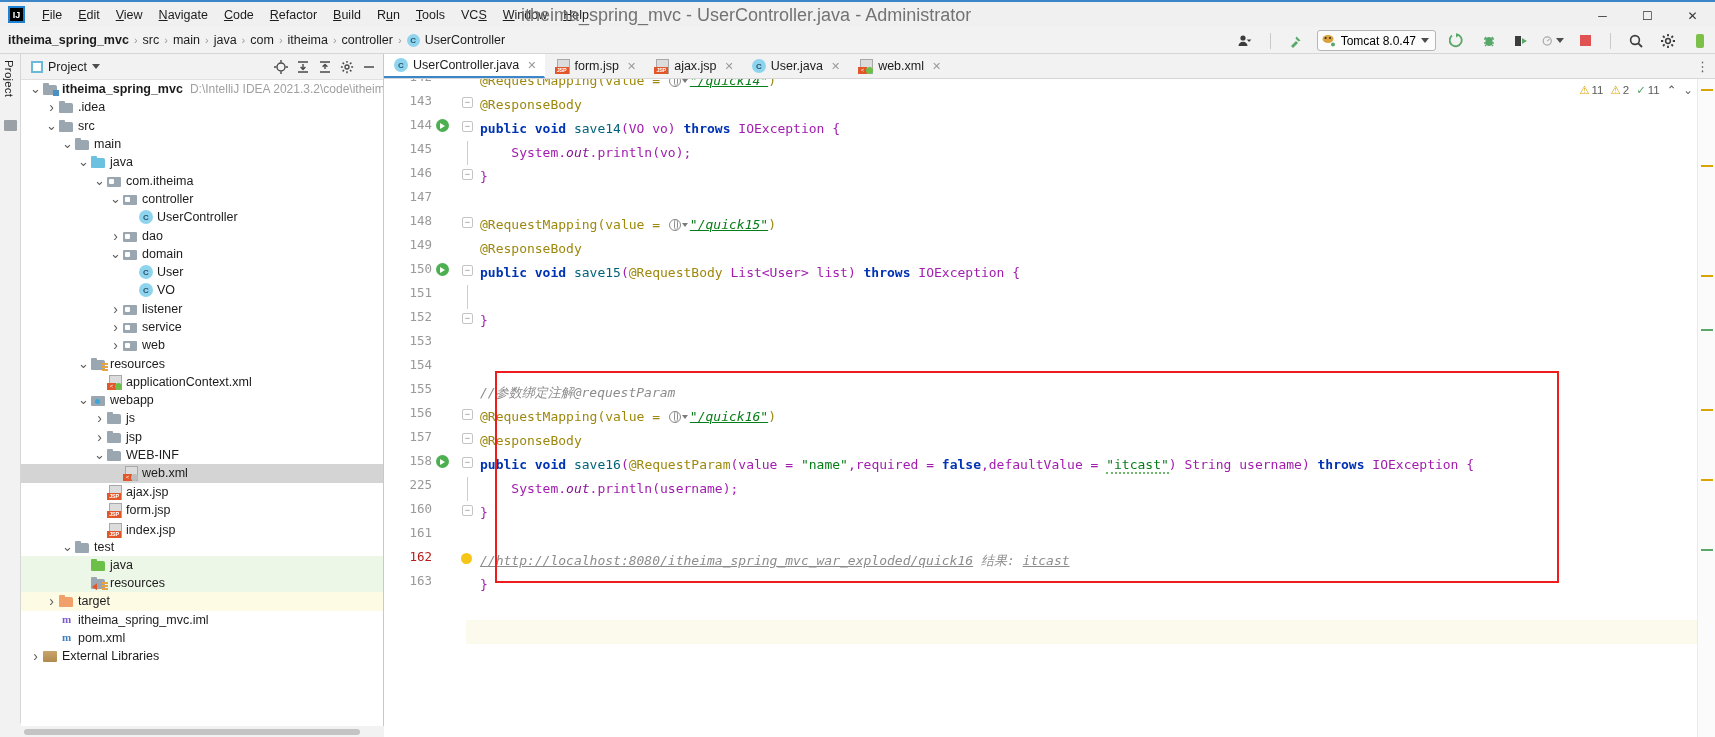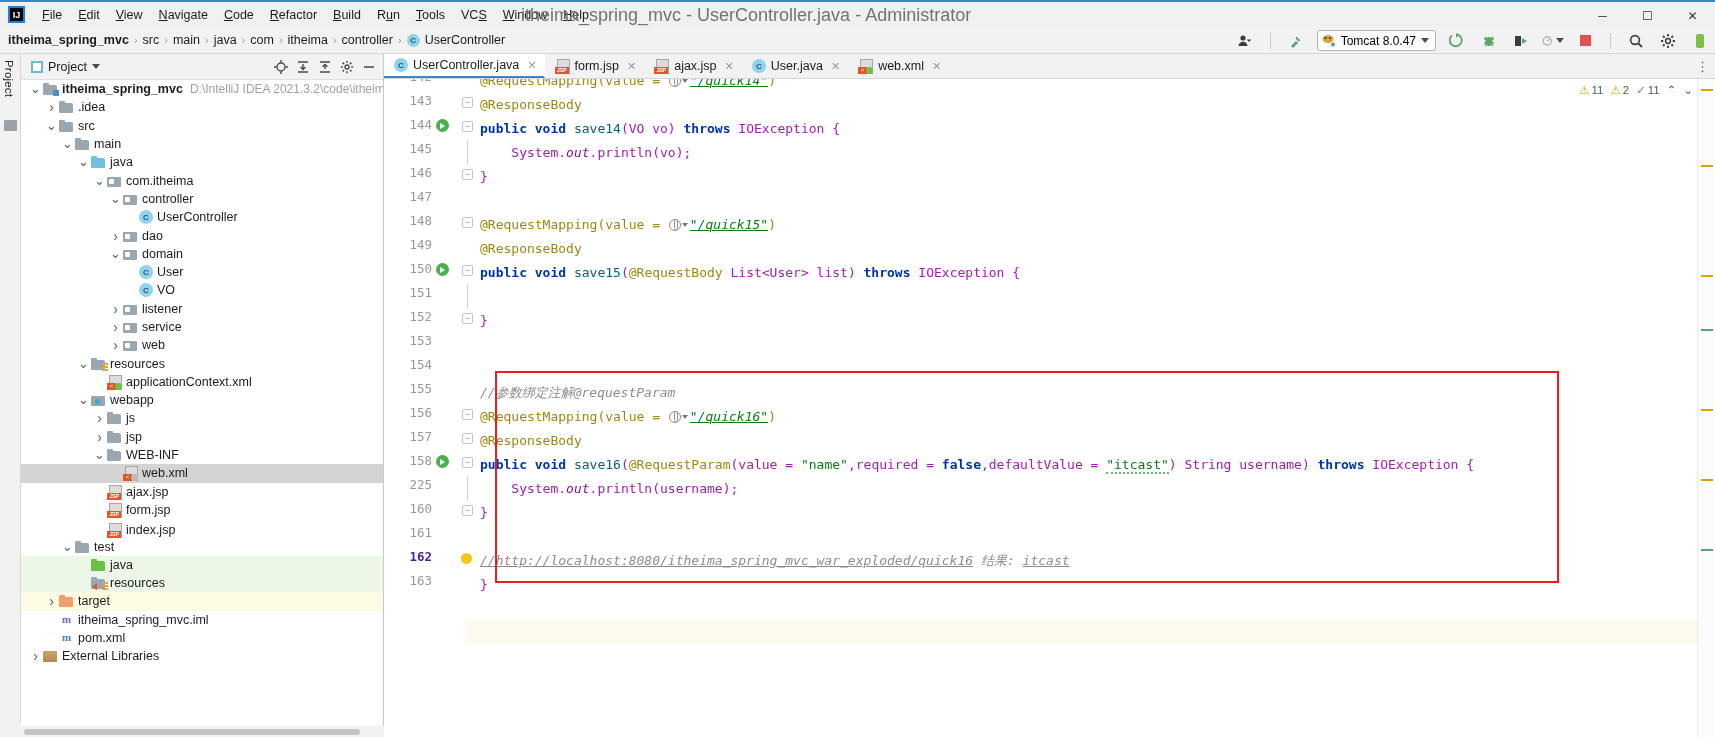--- a/index.html
+++ b/index.html
@@ -260,21 +260,21 @@
 
   .gutter {
     position: absolute; left: 0; top: 0; width: 82px; bottom: 0;
     background: #ffffff; border-right: 1px solid #ffffff;
   }
   .lines { position: absolute; left: 0; top: 0; right: 0; bottom: 0; }
   .ln {
     position: absolute; width: 48px; text-align: right; left: 0;
     font-family: "DejaVu Sans Mono", monospace; font-size: 12.5px; color: #999999;
   }
-  .ln.cur { color: #4c1d95; font-weight: bold; }
+  .ln.cur { color: #b91c1c; }
   .runmark {
     position: absolute; left: 52px; width: 13px; height: 13px;
   }
   .runmark .circ {
     width: 13px; height: 13px; border-radius: 50%; background: #4caf50;
     display: block;
   }
   .runmark .circ::after {
     content: ""; position: absolute; left: 3.5px; top: 3.5px;
     border-left: 5px solid #fff; border-top: 3px solid transparent; border-bottom: 3px solid transparent;

